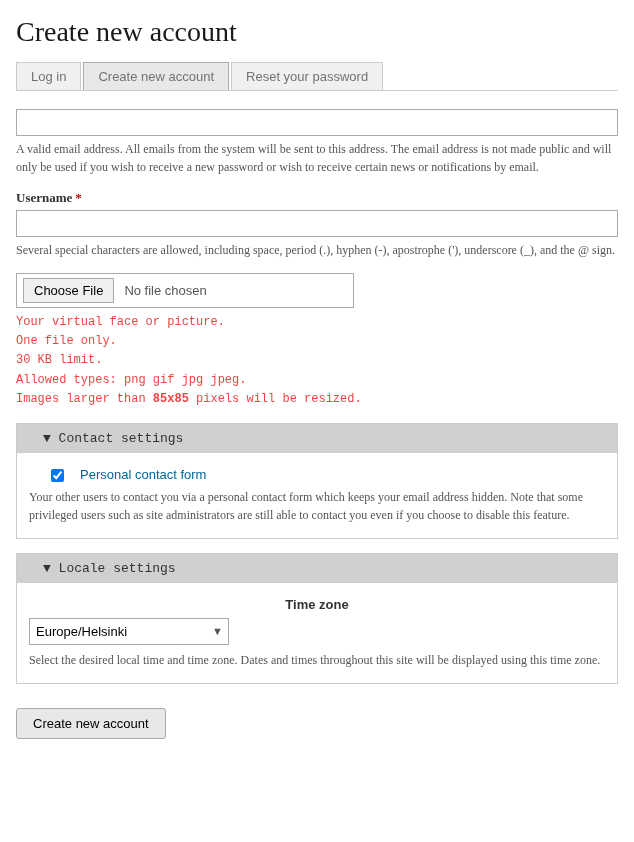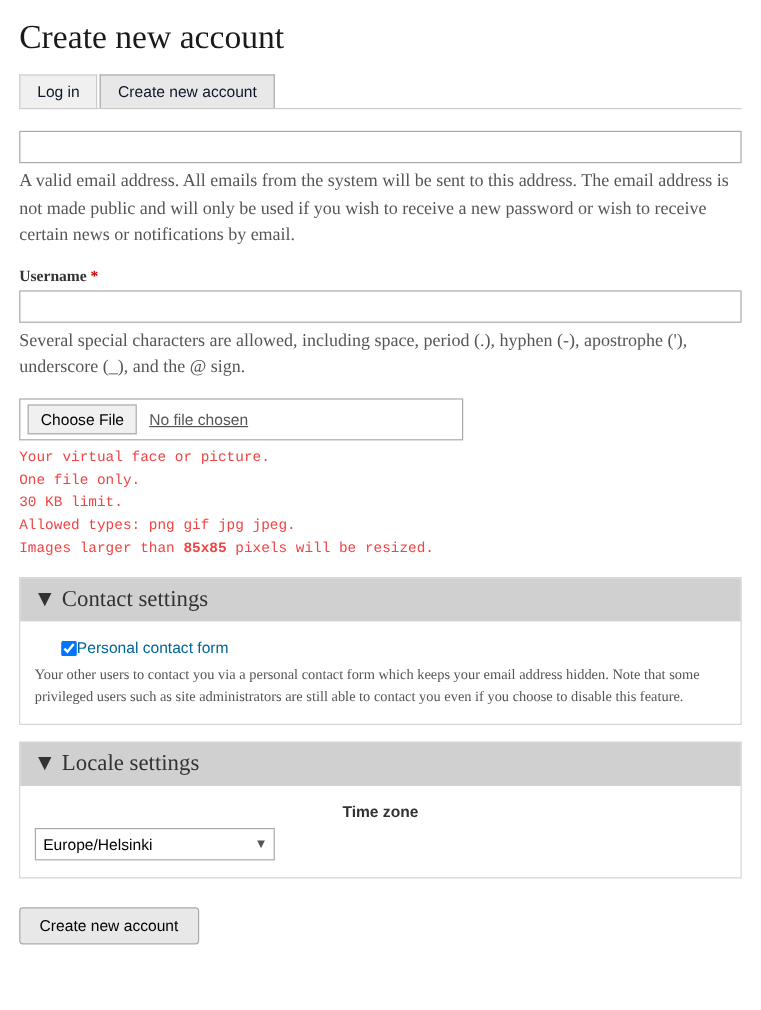--- a/index.html
+++ b/index.html
@@ -23,21 +23,21 @@
       gap: 0;
       border-bottom: 1px solid #ccc;
       margin-bottom: 18px;
     }
     .tab {
       padding: 6px 14px;
       border: 1px solid #ccc;
       background: #f0f0f0;
       cursor: pointer;
       font-size: 13px;
-      color: #0f172a;
+      color: #737373;
       font-family: Arial, sans-serif;
       margin-right: 2px;
       border-bottom: none;
     }
     .tab.active {
       background: #e8e8e8;
       border-color: #aaa;
     }
     .form-field {
       margin-bottom: 14px;
@@ -54,90 +54,89 @@
     }
     .form-input {
       width: 100%;
       border: 1px solid #aaa;
       padding: 5px 6px;
       font-size: 13px;
       font-family: Arial, sans-serif;
       outline: none;
     }
     .form-hint {
-      font-size: 15px;
+      font-size: 12px;
       color: #555;
       margin-top: 4px;
       line-height: 1.5;
     }
     .picture-section {
       margin-bottom: 14px;
     }
     .picture-label {
       font-weight: bold;
       font-size: 13px;
       margin-bottom: 6px;
       display: block;
     }
     .file-input-wrapper {
       display: flex;
       align-items: center;
       border: 1px solid #aaa;
       background: #fff;
       padding: 4px 6px;
-      width: 370px;
+      width: 338px;
     }
     .choose-file-btn {
       background: #f0f0f0;
       border: 1px solid #aaa;
       padding: 4px 10px;
       font-size: 13px;
       cursor: pointer;
       font-family: Arial, sans-serif;
       margin-right: 10px;
       white-space: nowrap;
     }
     .no-file-text {
       font-size: 13px;
       color: #555;
       font-family: Arial, sans-serif;
-      text-decoration: underline;
     }
     .file-hints {
       margin-top: 5px;
       font-size: 12px;
       color: #ef4444;
       line-height: 1.6;
       font-family: Liberation Mono, monospace;
     }
     .file-hints strong {
       font-weight: bold;
     }
     .collapsible-section {
       border: 1px solid #ccc;
       margin-bottom: 14px;
     }
     .collapsible-header {
       background: #d0d0d0;
-      padding: 7px 11px;
-      font-size: 19px;
-      font-family: Liberation Serif, serif;
+      padding: 7px 26px;
+      font-size: 13px;
+      font-family: Liberation Mono, monospace;
       cursor: pointer;
       display: flex;
       align-items: center;
       gap: 6px;
     }
     .collapsible-body {
       padding: 14px 12px;
       background: #fff;
     }
     .checkbox-row {
       display: flex;
       align-items: flex-start;
-      gap: 0;
+      gap: 16px;
       margin-bottom: 6px;
       padding-left: 22px;
     }
     .checkbox-row input[type="checkbox"] {
       margin-top: 2px;
       flex-shrink: 0;
     }
     .checkbox-label {
       color: #006699;
       font-size: 13px;
@@ -196,20 +195,21 @@
 </head>
 <body>
 
 
 
 <h1>Create new account</h1>
 
 <div class="tab-bar">
   <button class="tab">Log in</button>
   <button class="tab active">Create new account</button>
+  <button class="tab">Reset your password</button>
 </div>
 
 <div class="form-field">
   <input type="email" class="form-input" value="" style="">
   <div class="form-hint">A valid email address. All emails from the system will be sent to this address. The email address is not made public and will only be used if you wish to receive a new password or wish to receive certain news or notifications by email.</div>
 </div>
 
 <div class="form-field">
   <label class="form-label">
     <span>Username</span><span class="required">*</span>
@@ -255,19 +255,20 @@
       <select class="timezone-select">
         <option value="Europe/Helsinki" selected="">Europe/Helsinki</option>
         <option value="UTC">UTC</option>
         <option value="America/New_York">America/New_York</option>
         <option value="America/Los_Angeles">America/Los_Angeles</option>
         <option value="Europe/London">Europe/London</option>
         <option value="Asia/Tokyo">Asia/Tokyo</option>
       </select>
       <span class="select-arrow">▼</span>
     </div>
+    <div class="form-hint" style="margin-top:6px;">Select the desired local time and time zone. Dates and times throughout this site will be displayed using this time zone.</div>
   </div>
 </div>
 
 <button class="submit-btn">Create new account</button>
 
 
 
 
 </body></html>

